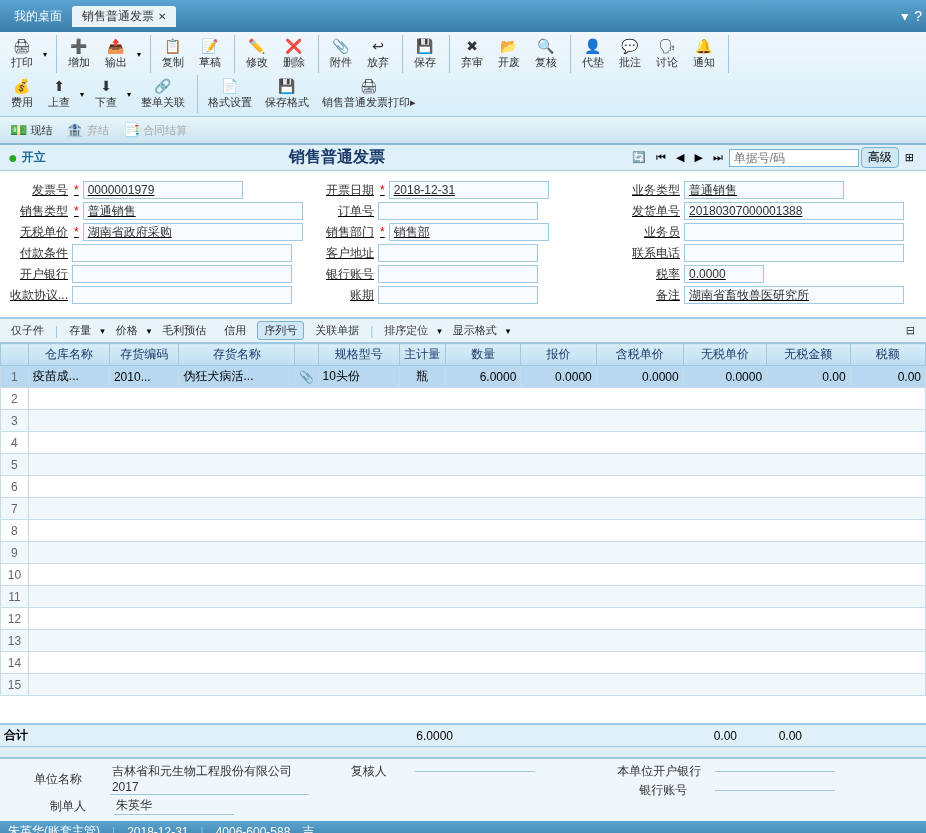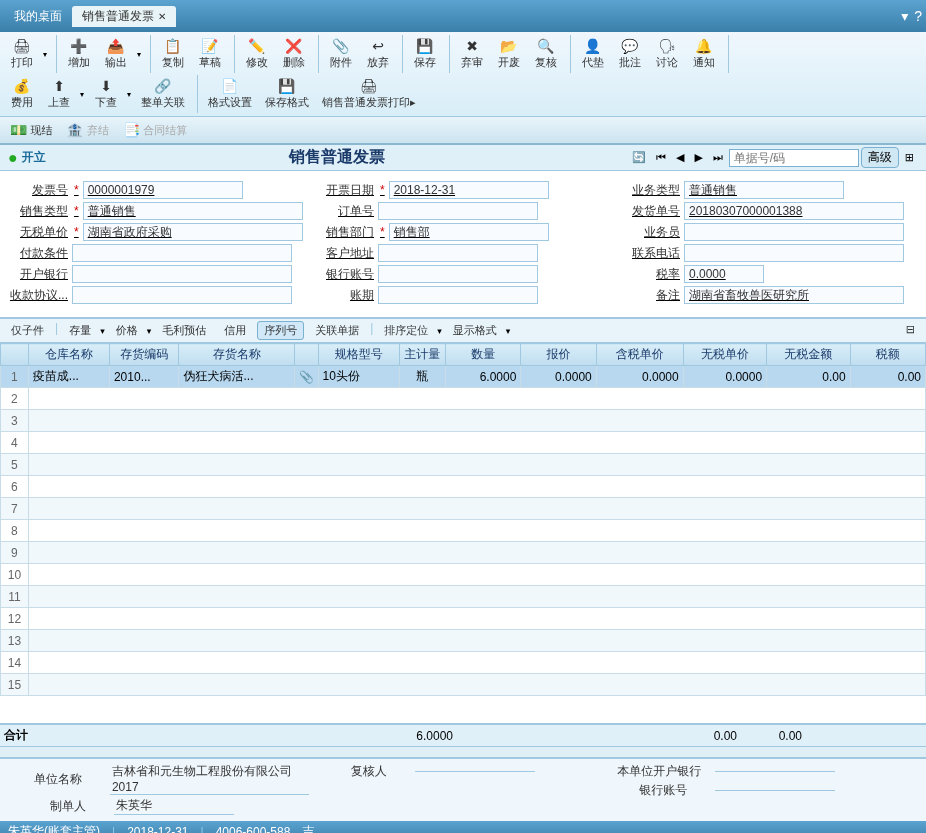--- a/index.html
+++ b/index.html
@@ -95,21 +95,21 @@
     .form-field-wide { min-width: 220px; }
     .form-cols { display: flex; gap: 8px; }
     .form-section { flex: 1; }
 
     
     .table-toolbar {
       background: #e8f4fa;
       border-bottom: 1px solid #a0c8e0;
       border-top: 1px solid #a0c8e0;
       padding: 2px 4px;
-      display: flex; gap: 4px;
+      display: flex; align-items: center; gap: 4px;
     }
     .table-tb-btn {
       background: none; border: 1px solid transparent; border-radius: 3px;
       cursor: pointer; padding: 1px 6px; font-size: 11px; color: #333;
     }
     .table-tb-btn.active { background: #d0e8f8; border-color: #7ab0d0; }
     .tb-separator { color: #a0c8e0; }
     .dropdown-btn {
       display: flex; align-items: center; gap: 2px;
     }

